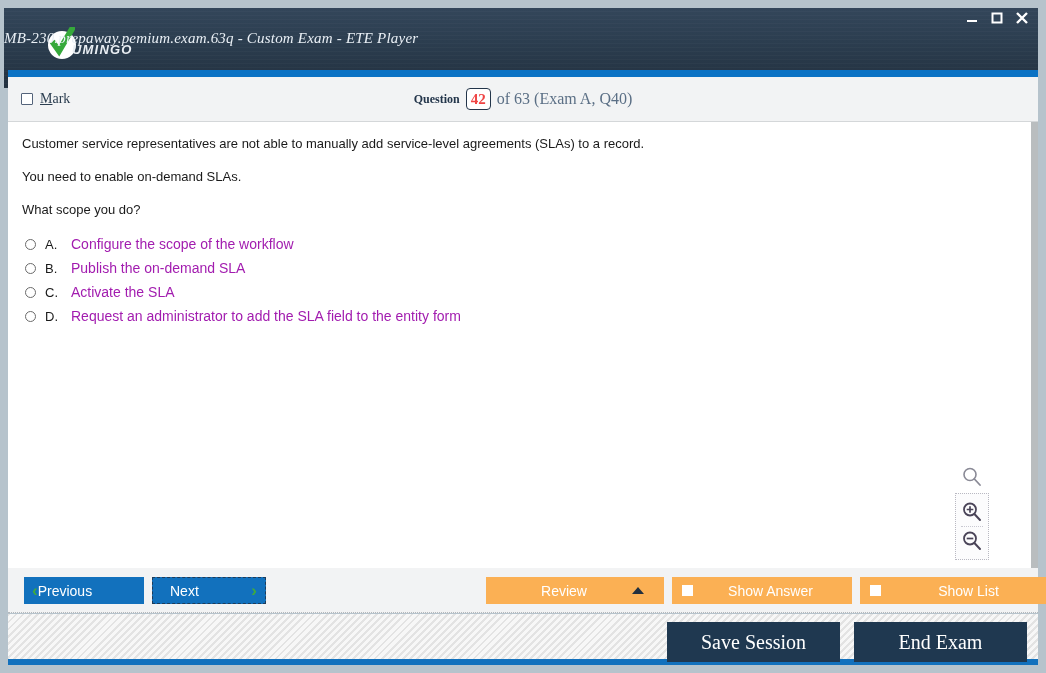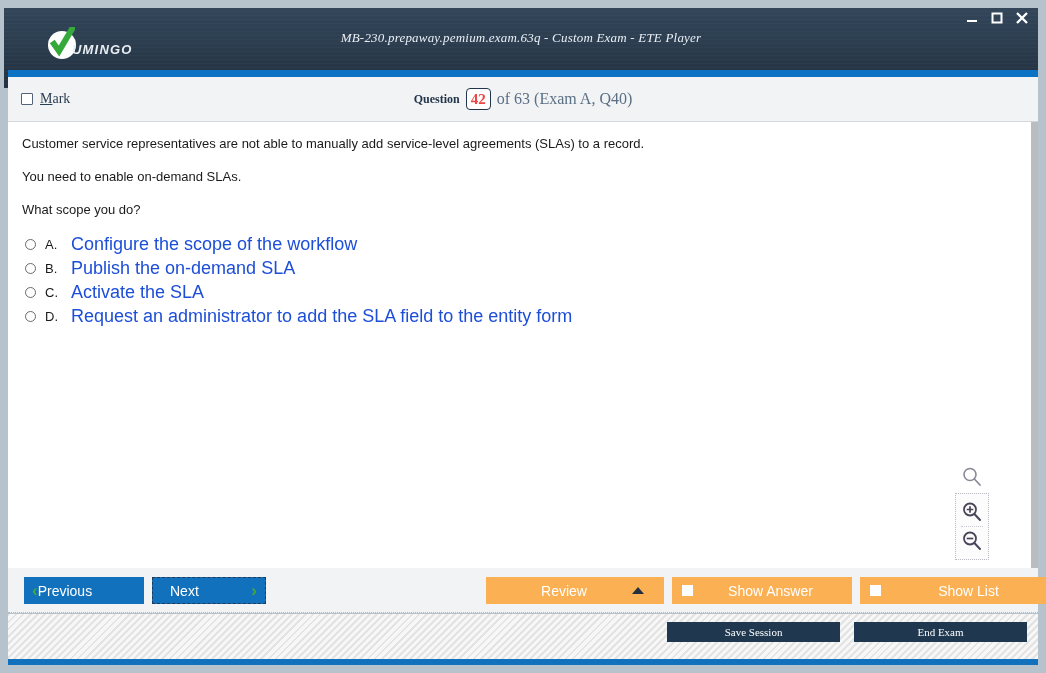--- a/index.html
+++ b/index.html
@@ -46,23 +46,23 @@
     color: #e9eef3;
     font-size: 13px;
     letter-spacing: 1.2px;
     font-weight: bold;
     margin-left: -4px;
     position: relative; top: 4px;
   }
   .win-title {
     position: absolute;
     left: 0; right: 0; top: 22px;
-    text-align: center;
+    text-align: left;
     color: #eaf0f6;
-    font-size: 13px;
+    font-size: 15px;
     font-family: "Liberation Serif", serif;
     letter-spacing: 0.2px;
   }
   .win-ctrls {
     position: absolute;
     right: 8px; top: 2px;
     display: flex; align-items: center; gap: 9px;
     color: #ffffff;
   }
   .win-btn {
@@ -165,22 +165,22 @@
     background: #fff;
     flex: 0 0 auto;
   }
   .opt-letter {
     width: 26px;
     margin-left: 9px;
     font-size: 13px;
     color: #1a1a1a;
   }
   .opt-text {
-    font-size: 18px;
-    color: #1d4ed8;
+    font-size: 14px;
+    color: #a21caf;
   }
 
   
   .zoom-widget {
     position: absolute;
     right: 42px; bottom: 8px;
     width: 34px;
   }
   .zoom-plain {
     display: flex; justify-content: center;
@@ -263,24 +263,24 @@
     height: 51px;
     background:
       repeating-linear-gradient(135deg,
         #e3e3e3 0px, #e3e3e3 2px,
         #f7f7f7 2px, #f7f7f7 5px);
     border-bottom: 6px solid #1271bd;
   }
   .btn-dark {
     position: absolute;
     top: 8px;
-    height: 20px;
+    height: 40px;
     background: #1f3850;
     color: #ffffff;
-    font-size: 11px;
+    font-size: 20px;
     display: flex; align-items: center; justify-content: center;
     cursor: pointer;
     font-family: "Liberation Serif", serif;
     user-select: none;
   }
   .btn-save { left: 659px; width: 173px; }
   .btn-end  { left: 846px; width: 173px; }
 </style>
 </head>
 <body>

